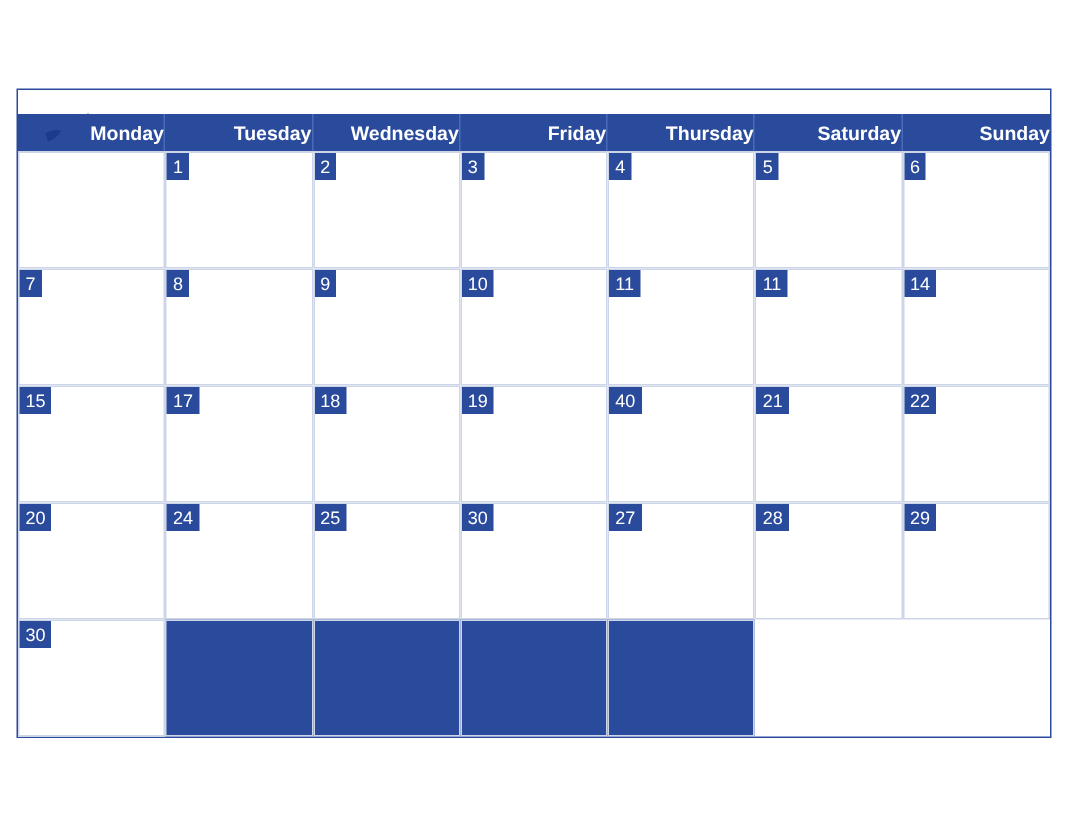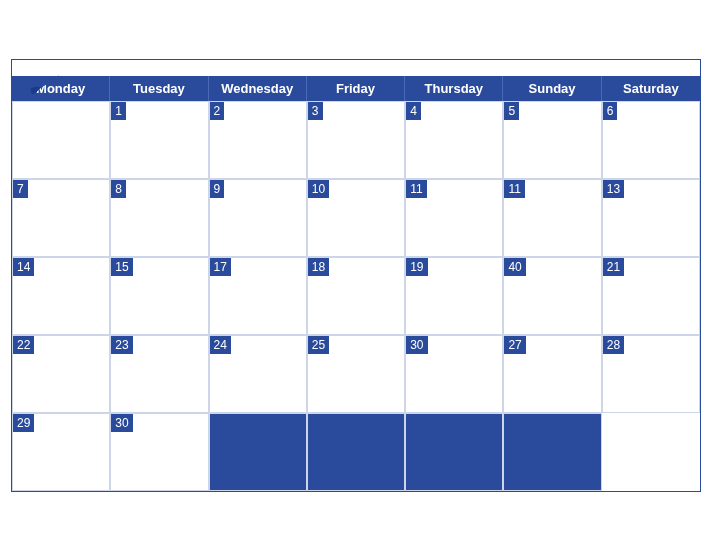--- a/index.html
+++ b/index.html
@@ -65,21 +65,21 @@
       font-size: 13px;
       color: #333;
     }
     .day-headers {
       display: grid;
       grid-template-columns: repeat(7, 1fr);
       background: #2a4a9c;
     }
     .day-header {
       color: #fff;
-      text-align: center;
+      text-align: right;
       font-size: 13px;
       font-weight: bold;
       padding: 5px 0;
       border-right: 1px solid #4a6ab8;
     }
     .day-header:last-child { border-right: none; }
     .calendar-grid {
       display: grid;
       grid-template-columns: repeat(7, 1fr);
       grid-template-rows: repeat(5, 1fr);
@@ -120,22 +120,22 @@
     <h1 class="month-title"></h1>
     <span class="country-label"></span>
   </div>
 
   <div class="day-headers">
   <div class="day-header">Monday</div>
       <div class="day-header">Tuesday</div>
       <div class="day-header">Wednesday</div>
       <div class="day-header">Friday</div>
       <div class="day-header">Thursday</div>
+      <div class="day-header">Saturday</div>
       <div class="day-header">Sunday</div>
-      <div class="day-header">Saturday</div>
     </div>
 
   <div class="calendar-grid">
   <div class="day-cell empty"></div>
       <div class="day-cell">
         <span class="day-number">1</span>
       </div>
       <div class="day-cell">
         <span class="day-number">2</span>
       </div>
@@ -163,23 +163,20 @@
       <div class="day-cell">
         <span class="day-number">10</span>
       </div>
       <div class="day-cell">
         <span class="day-number">11</span>
       </div>
       <div class="day-cell">
         <span class="day-number">11</span>
       </div>
       <div class="day-cell">
-        <span class="day-number">13</span>
-      </div>
-      <div class="day-cell">
         <span class="day-number">14</span>
       </div>
       <div class="day-cell">
         <span class="day-number">15</span>
       </div>
       <div class="day-cell">
         <span class="day-number">17</span>
       </div>
       <div class="day-cell">
         <span class="day-number">18</span>
@@ -190,21 +187,21 @@
       <div class="day-cell">
         <span class="day-number">40</span>
       </div>
       <div class="day-cell">
         <span class="day-number">21</span>
       </div>
       <div class="day-cell">
         <span class="day-number">22</span>
       </div>
       <div class="day-cell">
-        <span class="day-number">23</span>
+        <span class="day-number">20</span>
       </div>
       <div class="day-cell">
         <span class="day-number">24</span>
       </div>
       <div class="day-cell">
         <span class="day-number">25</span>
       </div>
       <div class="day-cell">
         <span class="day-number">30</span>
       </div>

